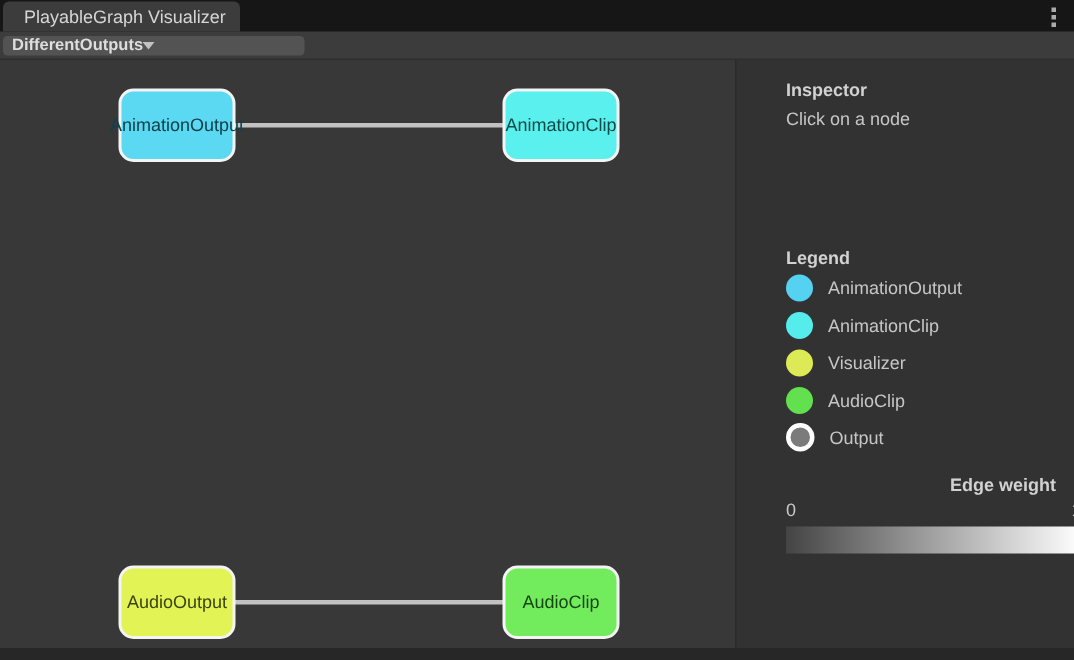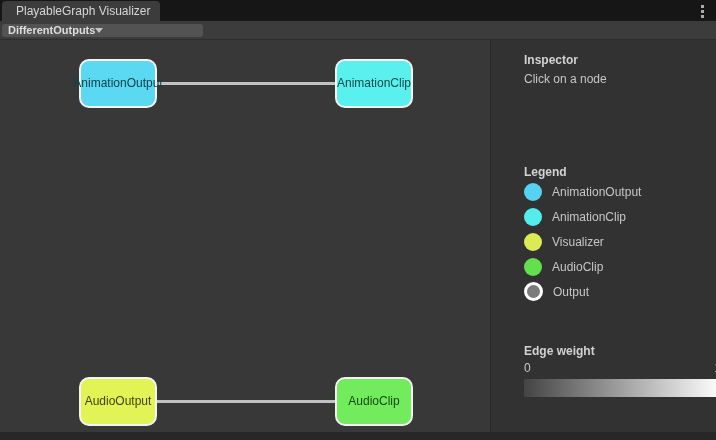--- a/index.html
+++ b/index.html
@@ -54,21 +54,21 @@
     padding-left:16px;
   }
   .insp-pad { padding:13px 12px 0 17px; }
   .insp-title, .legend-title, .ew-title { font-size:12px; font-weight:bold; color:#d2d2d2; }
   .hint { margin-top:4px; font-size:12px; line-height:16px; color:#c6c6c6; }
   .legend-title { margin-top:78px; }
   .legend-row { height:25px; display:flex; align-items:center; }
   .swatch { width:18px; height:18px; border-radius:50%; margin-right:10px; flex:none; }
   .swatch.ring { width:13px; height:13px; border:3px solid #ffffff; }
   .legend-label { font-size:12px; color:#c6c6c6; }
-  .ew-title { margin-top:40px; }
+  .ew-title { margin-top:12px;text-align:right; }
   .ew-scale { width:197px; display:flex; justify-content:space-between; margin-top:3px; font-size:12px; color:#c9c9c9; }
   .ew-bar { width:197px; height:18px; margin-top:4px; background:linear-gradient(90deg, var(--g-start,#444), var(--g-end,#fff)); }
   
   .bottom-strip { position:absolute; left:0; top:432px; width:716px; height:8px; background:#272727; }
 </style>
 </head>
 <body>
 
 <div>
 

